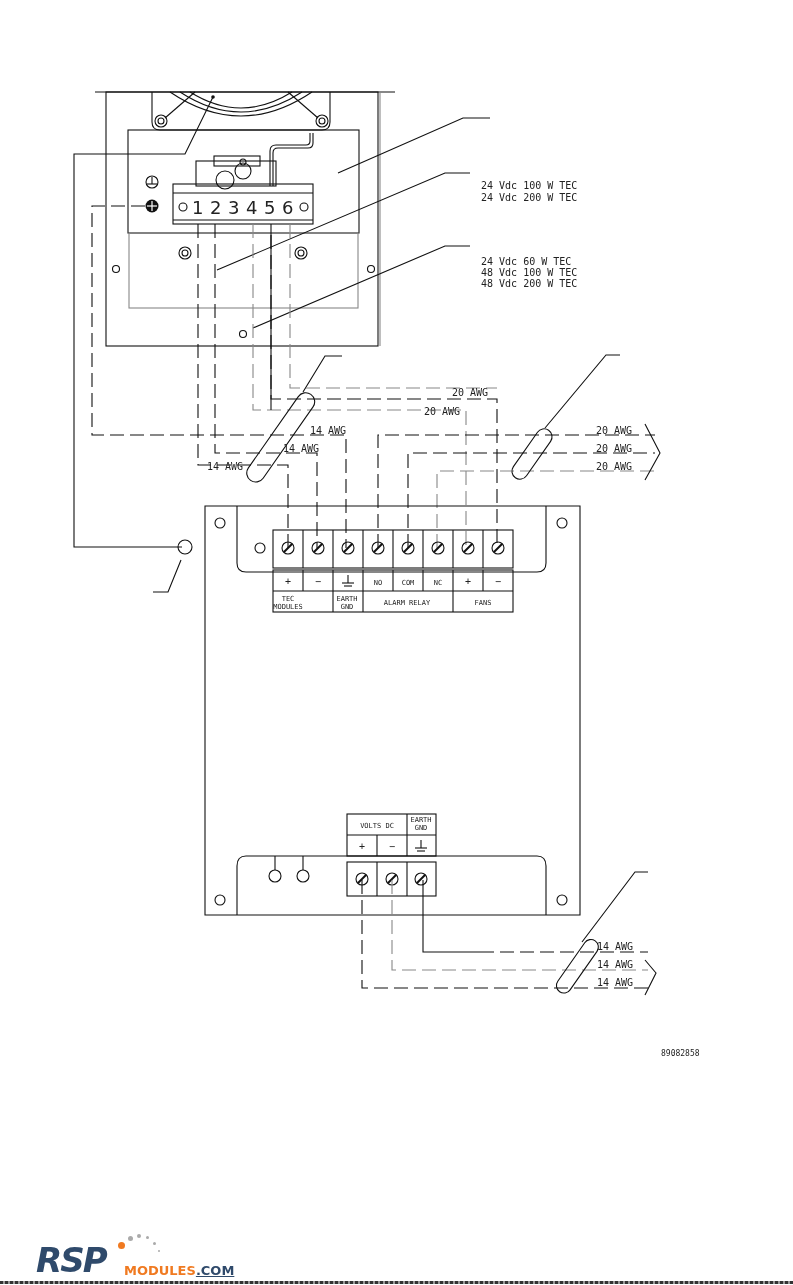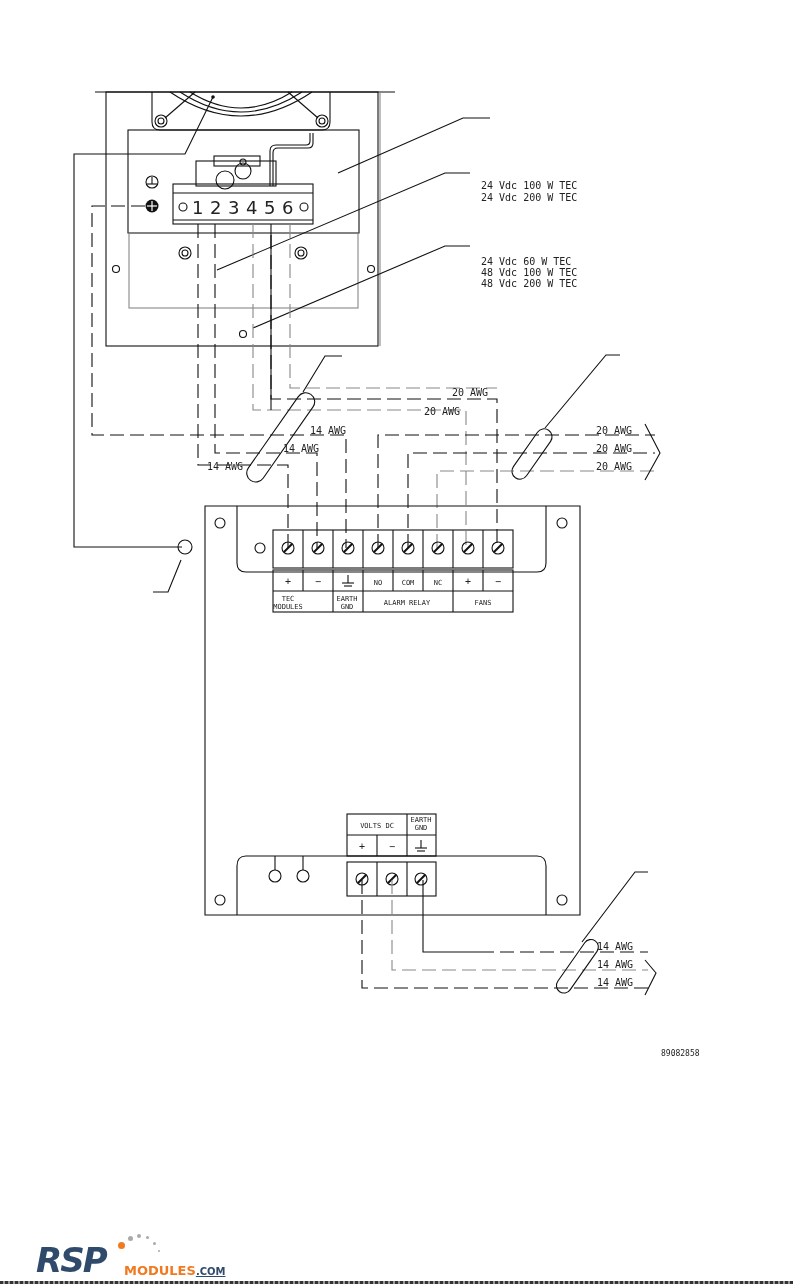--- a/index.html
+++ b/index.html
@@ -7,21 +7,21 @@
     #diagram { position: absolute; left: 0; top: 0; }
     .ln { stroke: #111; stroke-width: 1.1; fill: none; }
     .lng { stroke: #888; stroke-width: 1.1; fill: none; }
     .dash { stroke-dasharray: 14 6; }
     .txt { font-family: "DejaVu Sans Mono", monospace; font-size: 10px; fill: #222; }
     .txts { font-family: "DejaVu Sans Mono", monospace; font-size: 7px; fill: #222; }
     .txtb { font-family: "DejaVu Sans", sans-serif; font-size: 18px; fill: #222; }
     .logo { position: absolute; left: 0; top: 1228px; width: 180px; height: 55px; margin-left: 32px; }
     .logo-rsp { position: absolute; left: 4px; top: 12px; font-family: "DejaVu Sans", sans-serif; font-weight: bold; font-size: 34px; color: #2f4a6b; letter-spacing: -2px; font-style: italic; }
     .logo-supply { position: absolute; left: 92px; top: 35px; font-family: "DejaVu Sans", sans-serif; font-weight: bold; font-size: 13px; color: #f07a21; }
-    .logo-com { font-size: 10px; color: #2f4a6b; text-decoration: underline; }
+    .logo-com { font-size: 13px; color: #2f4a6b; text-decoration: underline; }
     .logo-dot { position: absolute; border-radius: 50%; background: #aaa; }
     .bottom-rule { position: absolute; left: 0; top: 1281px; width: 793px; height: 3px; background: repeating-linear-gradient(90deg, #333 0 3px, #999 3px 5px); }
   </style>
 </head>
 <body>
 
 <svg id="diagram" width="793" height="1285" viewBox="0 0 793 1285" xmlns="http://www.w3.org/2000/svg">
 
   <g>
     <line class="ln" x1="95" y1="92" x2="395" y2="92"></line>

